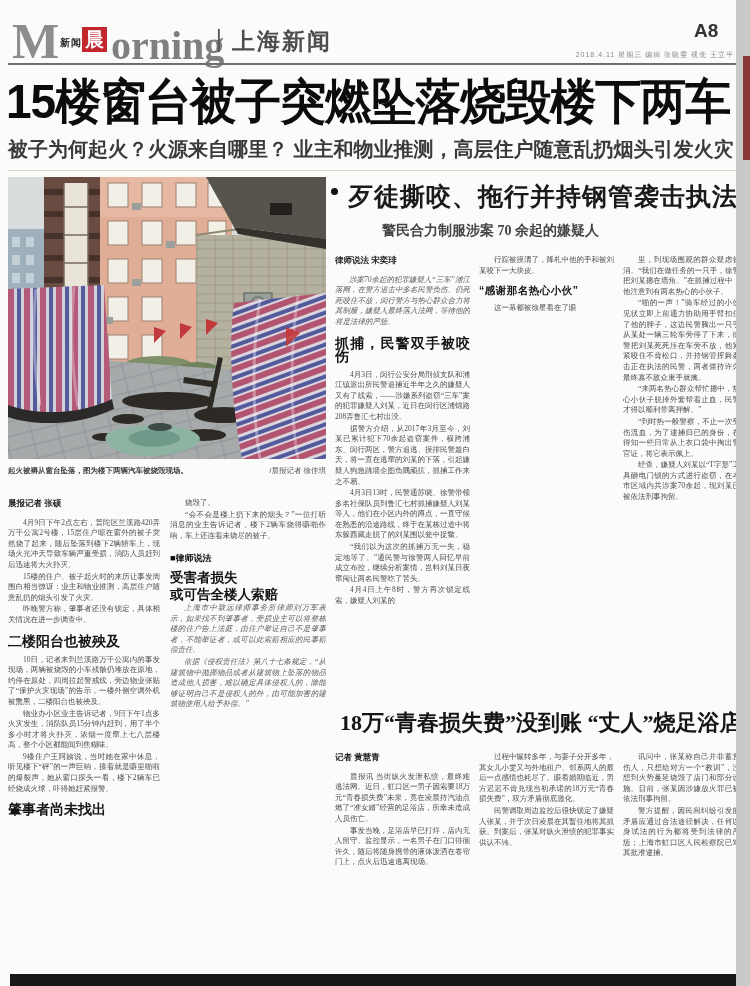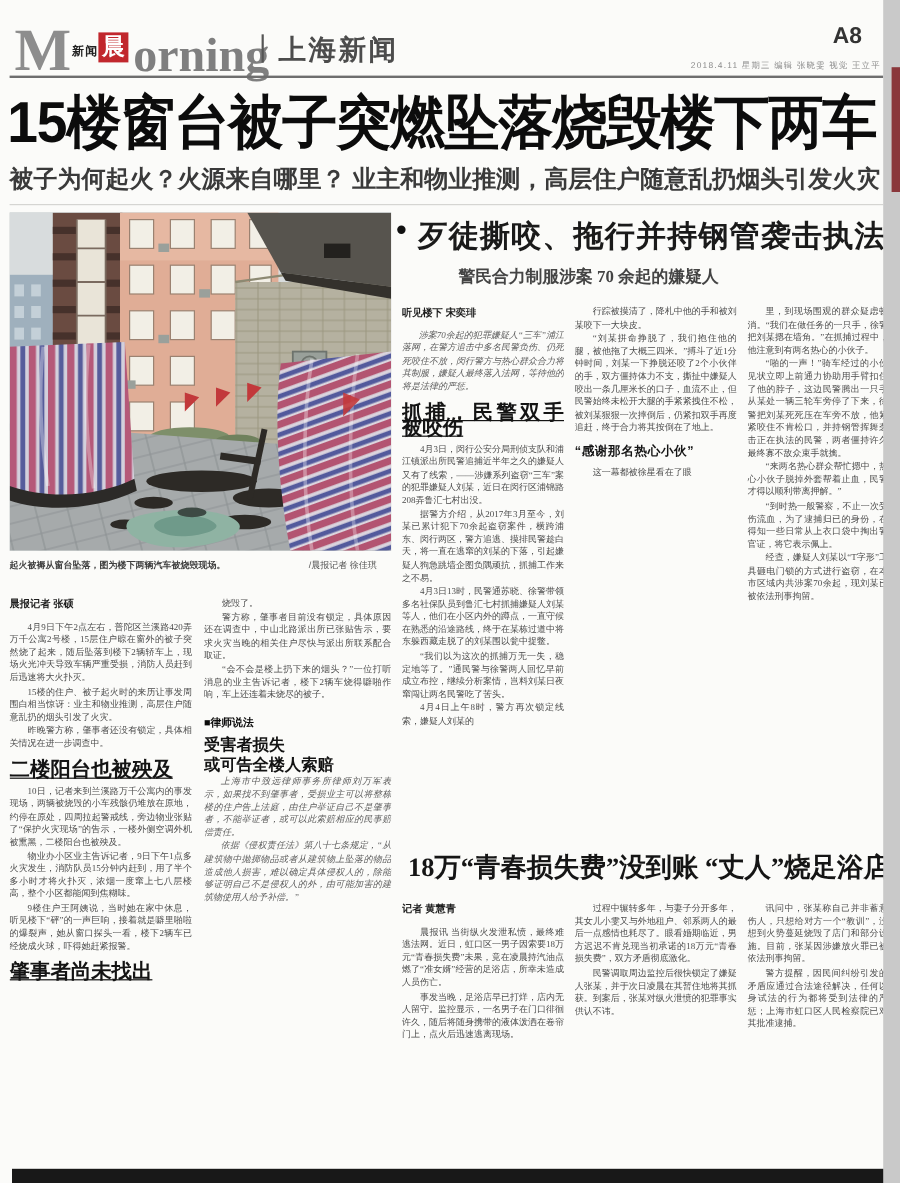--- a/index.html
+++ b/index.html
@@ -29,31 +29,31 @@
       font-weight:900;font-size:46px;line-height:56px;color:#0c0c0c;letter-spacing:-1px;
       white-space:nowrap;transform:scaleY(1.05);transform-origin:top left;}
   #lead-deck{left:8px;top:136px;width:730px;font-family:"Liberation Sans",sans-serif;
       font-weight:bold;font-size:20px;color:#3a3a3a;white-space:nowrap;}
   #deck-rule{left:8px;top:170px;width:728px;height:1px;background:#d5d5d2;}
 
   
   #photo{left:8px;top:177px;width:318px;height:282px;background:#c7ccce;overflow:hidden;}
   #photo-caption-row{left:8px;top:466px;width:318px;height:14px;font-size:7.5px;color:#3f3f3f;
       font-weight:bold;font-family:"Liberation Sans",sans-serif;}
-  #photo-credit{position:absolute;right:12px;top:0;font-weight:normal;color:#555;margin-left:23px;}
+  #photo-credit{position:absolute;right:0;top:0;font-weight:normal;color:#555;margin-left:23px;}
 
   
   .col{position:absolute;overflow:hidden;text-align:justify;color:#4c4c4c;
        font-size:7.5px;line-height:10.6px;}
   .blk{margin:0;}
   .blk-para{text-indent:15px;margin-bottom:1px;}
   .blk-byline{font-weight:bold;color:#1d1d1d;font-size:8.5px;margin-bottom:9px;
               font-family:"Liberation Sans",sans-serif;}
-  .blk-subhead{font-weight:bold;color:#141414;font-size:17px;line-height:13px;
-               margin:9px 0 7px;font-family:"Liberation Sans",sans-serif;text-decoration:underline;}
+  .blk-subhead{font-weight:bold;color:#141414;font-size:14px;line-height:13px;
+               margin:9px 0 7px;font-family:"Liberation Sans",sans-serif;}
   .blk-intro{font-style:italic;color:#5d5d5d;text-indent:14px;margin-bottom:1px;}
   .blk-label{font-weight:bold;color:#0a0a0a;font-size:9px;margin:12px 0 5px;}
   .blk-title{font-weight:bold;color:#131313;font-size:13.5px;line-height:17px;
              font-family:"Liberation Serif",serif;}
   .blk-qhead{font-weight:bold;color:#141414;font-size:10.5px;margin:9px 0 7px;
              letter-spacing:.5px;font-family:"Liberation Sans",sans-serif;}
 
   
   #la-col1{left:8px;top:498px;width:152px;height:472px;}
   #la-col2{left:170px;top:498px;width:156px;height:472px;}
@@ -228,45 +228,43 @@
     <div class="blk blk-para">15楼的住户、被子起火时的来历让事发周围白相当惊讶：业主和物业推测，高层住户随意乱扔的烟头引发了火灾。</div>
     <div class="blk blk-para">昨晚警方称，肇事者还没有锁定，具体相关情况在进一步调查中。</div>
     <div class="blk blk-subhead">二楼阳台也被殃及</div>
     <div class="blk blk-para">10日，记者来到兰溪路万千公寓内的事发现场，两辆被烧毁的小车残骸仍堆放在原地，约停在原处，四周拉起警戒线，旁边物业张贴了“保护火灾现场”的告示，一楼外侧空调外机被熏黑，二楼阳台也被殃及。</div>
     <div class="blk blk-para">物业办小区业主告诉记者，9日下午1点多火灾发生，消防队员15分钟内赶到，用了半个多小时才将火扑灭，浓烟一度窜上七八层楼高，整个小区都能闻到焦糊味。</div>
     <div class="blk blk-para">9楼住户王阿姨说，当时她在家中休息，听见楼下“砰”的一声巨响，接着就是噼里啪啦的爆裂声，她从窗口探头一看，楼下2辆车已经烧成火球，吓得她赶紧报警。</div>
     <div class="blk blk-subhead">肇事者尚未找出</div>
   </div>
 <div id="la-col2" class="col">
     <div class="blk blk-para">烧毁了。</div>
-    <div class="blk blk-para">警方称，肇事者目前没有锁定，具体原因还在调查中，中山北路派出所已张贴告示，要求火灾当晚的相关住户尽快与派出所联系配合取证。</div>
     <div class="blk blk-para">“会不会是楼上扔下来的烟头？”一位打听消息的业主告诉记者，楼下2辆车烧得噼啪作响，车上还连着未烧尽的被子。</div>
     <div class="blk blk-label">■律师说法</div>
     <div class="blk blk-title">受害者损失</div>
     <div class="blk blk-title">或可告全楼人索赔</div>
     <div class="blk blk-intro">上海市中致远律师事务所律师刘万军表示，如果找不到肇事者，受损业主可以将整栋楼的住户告上法庭，由住户举证自己不是肇事者，不能举证者，或可以此索赔相应的民事赔偿责任。</div>
     <div class="blk blk-intro">依据《侵权责任法》第八十七条规定，“从建筑物中抛掷物品或者从建筑物上坠落的物品造成他人损害，难以确定具体侵权人的，除能够证明自己不是侵权人的外，由可能加害的建筑物使用人给予补偿。”</div>
   </div>
 
 <div id="ra-bullet" class="abs"></div>
 <div id="ra-headline" class="abs">歹徒撕咬、拖行并持钢管袭击执法民警</div>
 <div id="ra-subhead" class="abs">警民合力制服涉案 70 余起的嫌疑人</div>
 <div id="ra-col1" class="col">
-    <div class="blk blk-byline">听见楼下 宋奕琲</div>
+    <div class="blk blk-byline">律师说法 宋奕琲</div>
     <div class="blk blk-intro">涉案70余起的犯罪嫌疑人“三车”浦江落网，在警方追击中多名民警负伤、仍死死咬住不放，闵行警方与热心群众合力将其制服，嫌疑人最终落入法网，等待他的将是法律的严惩。</div>
     <div class="blk blk-subhead">抓捕，民警双手被咬伤</div>
     <div class="blk blk-para">4月3日，闵行公安分局刑侦支队和浦江镇派出所民警追捕近半年之久的嫌疑人又有了线索，——涉嫌系列盗窃“三车”案的犯罪嫌疑人刘某，近日在闵行区浦锦路208弄鲁汇七村出没。</div>
     <div class="blk blk-para">据警方介绍，从2017年3月至今，刘某已累计犯下70余起盗窃案件，横跨浦东、闵行两区，警方追逃、摸排民警趁白天，将一直在逃窜的刘某的下落，引起嫌疑人狗急跳墙企图负隅顽抗，抓捕工作来之不易。</div>
     <div class="blk blk-para">4月3日13时，民警通苏晓、徐警带领多名社保队员到鲁汇七村抓捕嫌疑人刘某等人，他们在小区内外的蹲点，一直守候在熟悉的沿途路线，终于在某栋过道中将东躲西藏走脱了的刘某围以瓮中捉鳖。</div>
     <div class="blk blk-para">“我们以为这次的抓捕万无一失，稳定地等了。”通民警与徐警两人回忆早前成立布控，继续分析案情，岂料刘某日夜窜闯让两名民警吃了苦头。</div>
     <div class="blk blk-para">4月4日上午8时，警方再次锁定线索，嫌疑人刘某的</div>
   </div>
 <div id="ra-col2" class="col">
     <div class="blk blk-para">行踪被摸清了，降札中他的手和被刘某咬下一大块皮。</div>
-    <div class="blk blk-para">“刘某拼命挣脱了，我们抱住他的腿，被他拖了大概三四米。”搏斗了近1分钟时间，刘某一下挣脱还咬了2个小伙伴的手，双方僵持体力不支，撕扯中嫌疑人咬出一条几厘米长的口子，血流不止，但民警始终未松开大腿的手紧紧拽住不松，被刘某狠狠一次摔倒后，仍紧扣双手再度追赶，终于合力将其按倒在了地上。</div>
     <div class="blk blk-qhead">“感谢那名热心小伙”</div>
     <div class="blk blk-para">这一幕都被徐星看在了眼</div>
   </div>
 <div id="ra-col3" class="col">
     <div class="blk blk-para">里，到现场围观的群众疑虑顿消。“我们在做任务的一只手，徐警把刘某摁在墙角。”在抓捕过程中，他注意到有两名热心的小伙子。</div>
     <div class="blk blk-para">“啪的一声！”骑车经过的小伙见状立即上前通力协助用手臂扣住了他的脖子，这边民警腾出一只手从某处一辆三轮车旁停了下来，徐警把刘某死死压在车旁不放，他紧紧咬住不肯松口，并持钢管挥舞袭击正在执法的民警，两者僵持许久最终寡不敌众束手就擒。</div>
     <div class="blk blk-para">“来两名热心群众帮忙摁中，热心小伙子脱掉外套帮着止血，民警才得以顺利带离押解。”</div>
     <div class="blk blk-para">“到时热一般警察，不止一次受伤流血，为了逮捕归已的身份，在得知一些日常从上衣口袋中掏出警官证，将它表示佩上。</div>
     <div class="blk blk-para">经查，嫌疑人刘某以“T字形”工具砸电门锁的方式进行盗窃，在本市区域内共涉案70余起，现刘某已被依法刑事拘留。</div>
   </div>

